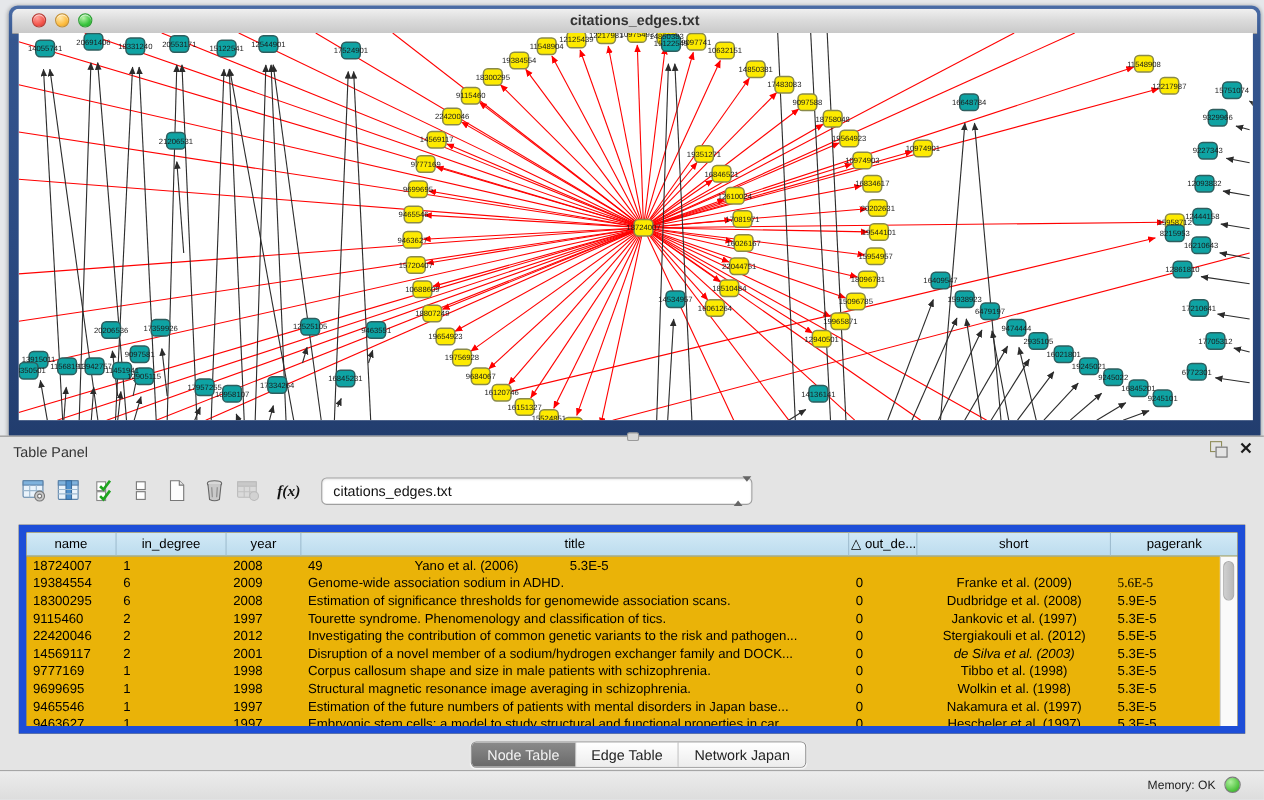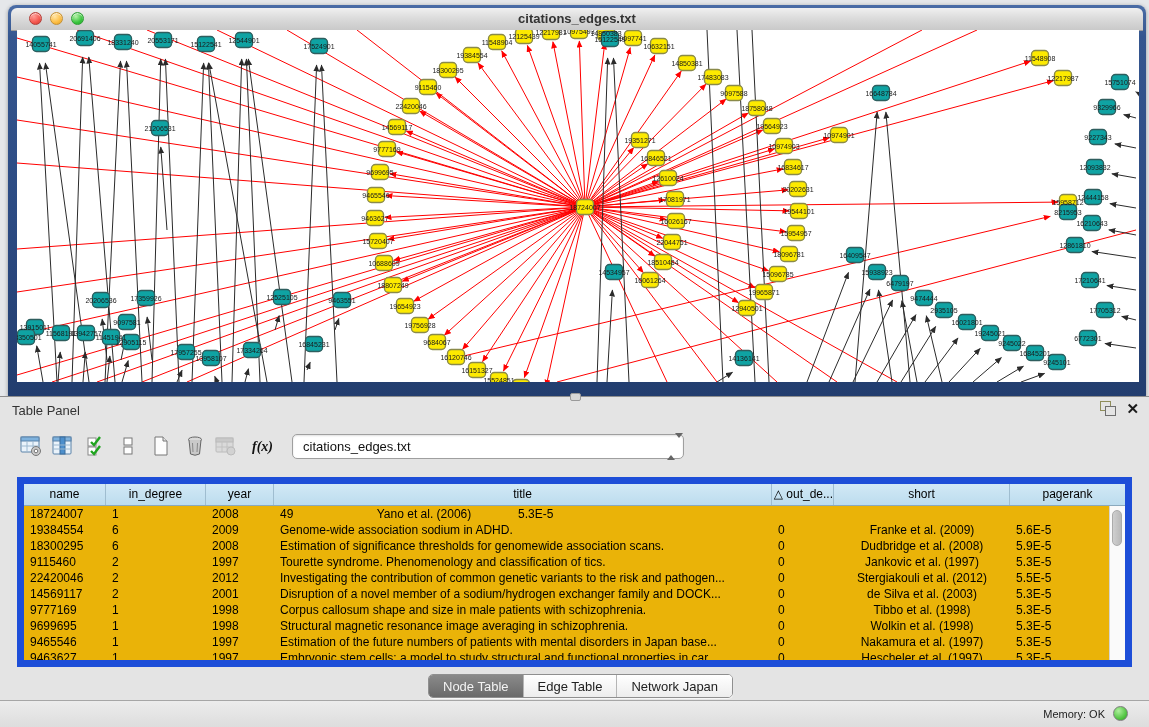--- a/index.html
+++ b/index.html
@@ -543,21 +543,21 @@
             <div class="td center" style="width: 176px;">Yano et al. (2006)</div>
             <div class="td left" style="width: 100px;">5.3E-5</div>
           </div>
           <div class="trow">
             <div class="td left" style="width: 82px;">19384554</div>
             <div class="td left" style="width: 100px;">6</div>
             <div class="td left" style="width: 68px;">2009</div>
             <div class="td left" style="width: 498px;">Genome-wide association sodium in ADHD.</div>
             <div class="td left" style="width: 62px;">0</div>
             <div class="td center" style="width: 176px;">Franke et al. (2009)</div>
-            <div class="td left" style="width: 100px;">5.6E-5</div>
+            <div class="td left" style="width: 100px; font-family: Liberation Serif, serif;">5.6E-5</div>
           </div>
           <div class="trow">
             <div class="td left" style="width: 82px;">18300295</div>
             <div class="td left" style="width: 100px;">6</div>
             <div class="td left" style="width: 68px;">2008</div>
             <div class="td left" style="width: 498px;">Estimation of significance thresholds for genomewide association scans.</div>
             <div class="td left" style="width: 62px;">0</div>
             <div class="td center" style="width: 176px;">Dudbridge et al. (2008)</div>
             <div class="td left" style="width: 100px;">5.9E-5</div>
           </div>
@@ -578,21 +578,21 @@
             <div class="td left" style="width: 62px;">0</div>
             <div class="td center" style="width: 176px;">Stergiakouli et al. (2012)</div>
             <div class="td left" style="width: 100px;">5.5E-5</div>
           </div>
           <div class="trow">
             <div class="td left" style="width: 82px;">14569117</div>
             <div class="td left" style="width: 100px;">2</div>
             <div class="td left" style="width: 68px;">2001</div>
             <div class="td left" style="width: 498px;">Disruption of a novel member of a sodium/hydrogen exchanger family and DOCK...</div>
             <div class="td left" style="width: 62px;">0</div>
-            <div class="td center" style="width: 176px;">de Silva et al. (2003)</div>
+            <div class="td center" style="width: 176px; font-style: italic;">de Silva et al. (2003)</div>
             <div class="td left" style="width: 100px;">5.3E-5</div>
           </div>
           <div class="trow">
             <div class="td left" style="width: 82px;">9777169</div>
             <div class="td left" style="width: 100px;">1</div>
             <div class="td left" style="width: 68px;">1998</div>
             <div class="td left" style="width: 498px;">Corpus callosum shape and size in male patients with schizophrenia.</div>
             <div class="td left" style="width: 62px;">0</div>
             <div class="td center" style="width: 176px;">Tibbo et al. (1998)</div>
             <div class="td left" style="width: 100px;">5.3E-5</div>

